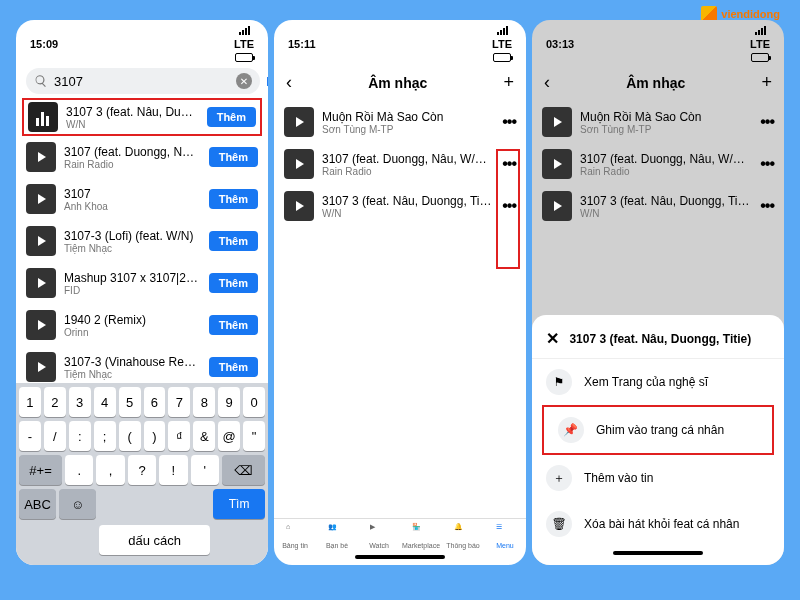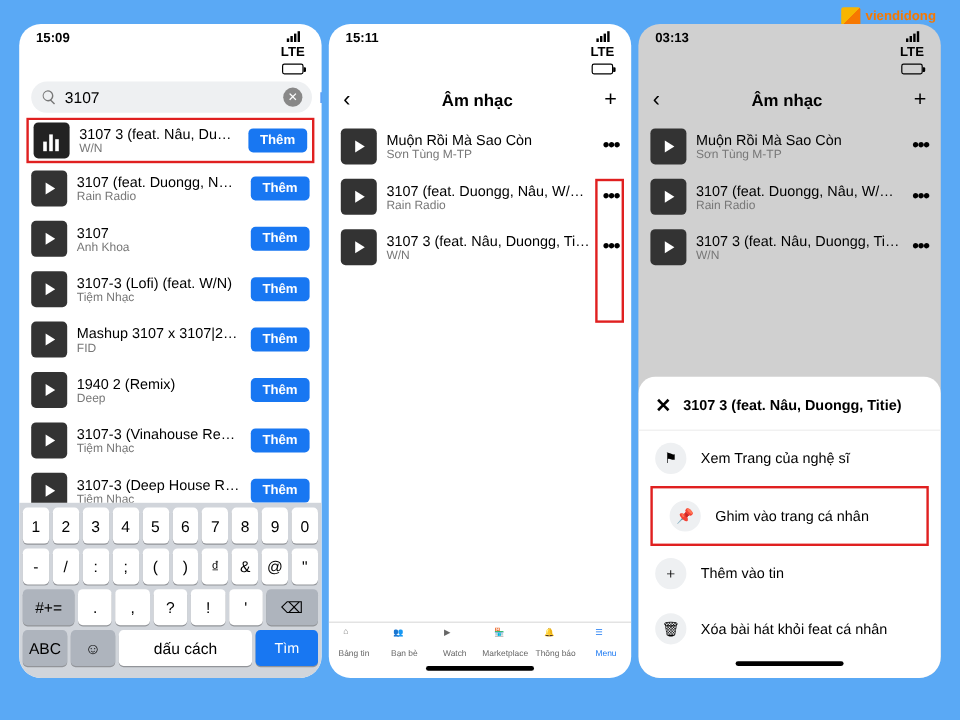--- a/index.html
+++ b/index.html
@@ -1,20 +1,20 @@
 <!DOCTYPE html>
 <html><head>
 <meta charset="utf-8">
 <style>
   * { margin: 0; padding: 0; box-sizing: border-box; font-family: -apple-system, BlinkMacSystemFont, sans-serif; }
   body { background: #5aa9f5; padding: 20px 10px; display: flex; justify-content: center; }
   .container { display: flex; gap: 6px; position: relative; max-width: 790px; }
   .phone { width: 252px; height: 545px; background: #fff; border-radius: 18px; overflow: hidden; position: relative; display: flex; flex-direction: column; }
   .phone.dimmed { background: #d0d0d0; }
-  .status-bar { display: flex; justify-content: space-between; align-items: flex-start; padding: 6px 14px 2px; font-size: 11px; font-weight: 600; }
+  .status-bar { display: flex; justify-content: space-between; align-items: center; padding: 6px 14px 2px; font-size: 11px; font-weight: 600; }
   .status-right { display: flex; align-items: center; gap: 3px; flex-direction: column; }
   .signal { display: inline-flex; align-items: flex-end; gap: 1px; }
   .signal span { width: 2px; background: #000; display: inline-block; }
   .signal span:nth-child(1){height:3px} .signal span:nth-child(2){height:5px} .signal span:nth-child(3){height:7px} .signal span:nth-child(4){height:9px}
   .battery { width: 18px; height: 9px; border: 1px solid #000; border-radius: 2px; position: relative; }
   .battery::after { content:''; position:absolute; right:-3px; top:2px; width:2px; height:4px; background:#000; border-radius:0 1px 1px 0; }
   .battery-fill { height:100%; width:75%; background:#000; border-radius:1px; }
   .search-row { display: flex; align-items: center; padding: 4px 10px; gap: 6px; }
   .search-box { flex:1; background:#eef0f2; border-radius:18px; display:flex; align-items:center; padding:5px 8px; gap:6px; }
   .search-input { flex:1; border:none; background:transparent; font-size:13px; outline:none; }
@@ -32,21 +32,21 @@
   .song-title { font-size:12px; font-weight:500; white-space:nowrap; overflow:hidden; text-overflow:ellipsis; }
   .song-artist { font-size:10px; color:#777; }
   .explicit { display:inline-block; background:#999; color:#fff; font-size:8px; padding:0 2px; border-radius:2px; margin-left:2px; }
   .add-btn { background:#1877f2; color:#fff; font-size:11px; font-weight:600; padding:4px 10px; border-radius:4px; }
   .red-box-pad { border:2px solid #e02020; }
   .keyboard { background:#d1d5db; padding:4px 3px 6px; }
   .kb-row { display:flex; gap:3px; margin-bottom:4px; justify-content:center; }
   .key { background:#fff; border-radius:4px; flex:1; height:30px; display:flex; align-items:center; justify-content:center; font-size:13px; box-shadow:0 1px 0 rgba(0,0,0,.3); }
   .key.gray { background:#aeb4bd; }
   .key.blue { background:#1877f2; color:#fff; font-size:12px; }
-  .key.wide { flex:3; }
+  .key.wide { flex:3;margin-top:36px; }
   .key.med { flex:1.4; }
   .header { display:flex; align-items:center; justify-content:space-between; padding:8px 12px; }
   .header-title { font-size:14px; font-weight:700;text-align:center; }
   .back-chev, .plus { font-size:18px; font-weight:300; }
   .more-dots { font-size:16px; letter-spacing:-1px; font-weight:700; }
   .more-col { position:absolute; right:6px; top:48px; border:2px solid #e02020; padding:2px 0; }
   .tab-bar { display:flex; border-top:1px solid #ddd; padding:4px 0 2px; }
   .tab { flex:1; display:flex; flex-direction:column; align-items:center; gap:1px; font-size:7px; color:#666; }
   .tab.active { color:#1877f2; }
   .tab-icon { width:18px; height:18px; }
@@ -148,21 +148,21 @@
             <div class="song-artist">FID</div>
           </div>
           <div class="add-btn">Thêm</div>
         </div>
         <div class="song-row">
           <div class="thumb">
             <span class="play-tri"></span>
           </div>
           <div class="song-info">
             <div class="song-title">1940 2 (Remix)</div>
-            <div class="song-artist">Deep</div>
+            <div class="song-artist">Orinn</div>
           </div>
           <div class="add-btn">Thêm</div>
         </div>
         <div class="song-row">
           <div class="thumb">
             <span class="play-tri"></span>
           </div>
           <div class="song-info">
             <div class="song-title">3107-3 (Vinahouse Remix) [feat. Ti…</div>
             <div class="song-artist">Tiệm Nhạc</div>

